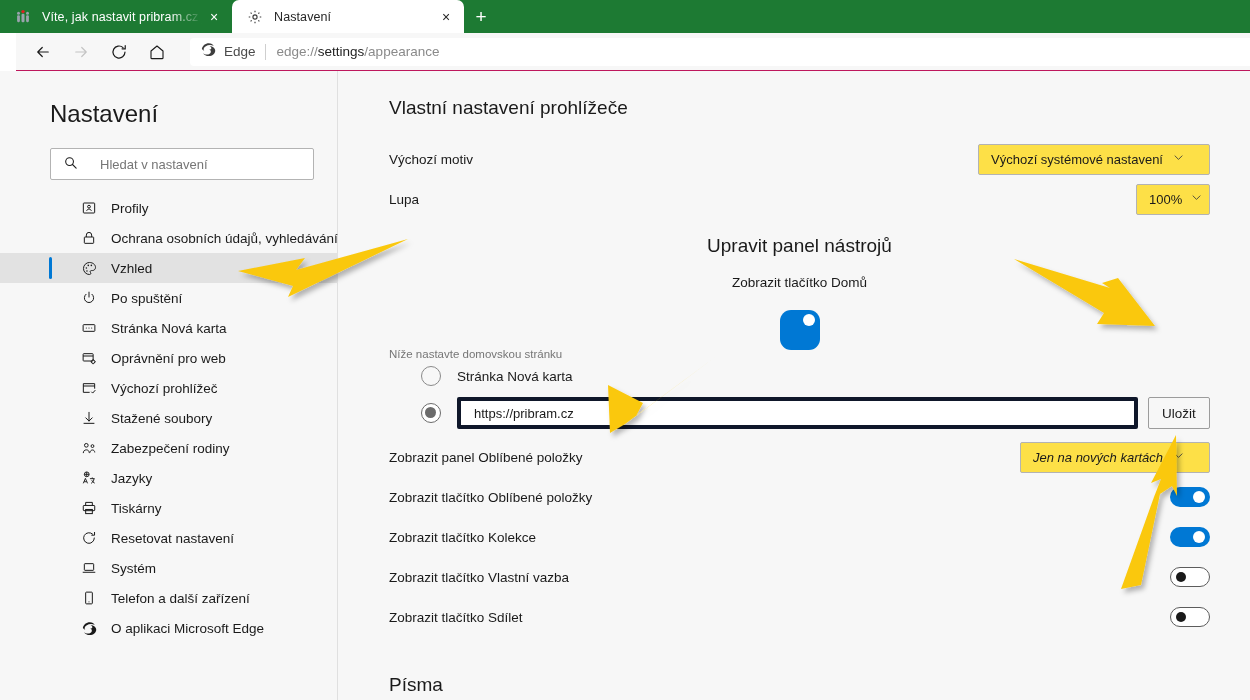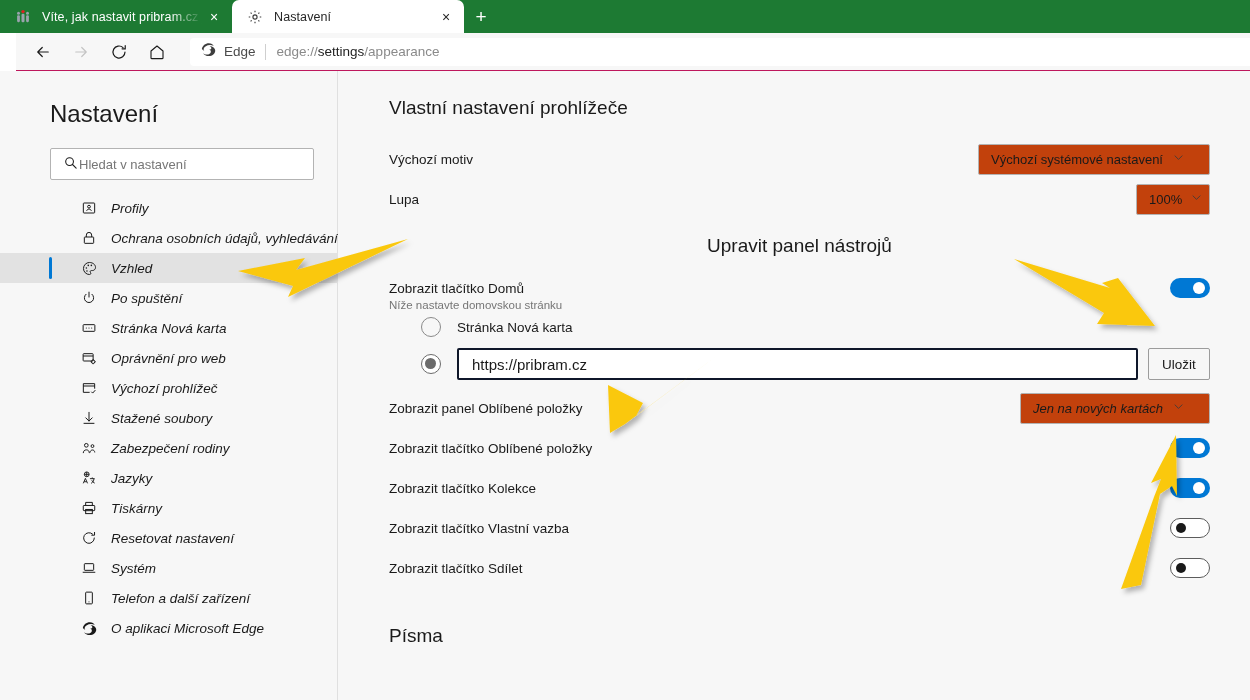--- a/index.html
+++ b/index.html
@@ -118,30 +118,29 @@
   .searchbox {
     margin-left: 50px;
     width: 264px; height: 32px;
     background: #ffffff;
     border: 1px solid #b3b3b3;
     border-radius: 2px;
     display: flex; align-items: center;
     padding-left: 12px;
     margin-bottom: 13px;
   }
-  .search-placeholder { font-size: 13px; color: #767676; margin-left: 1px; }
+  .search-placeholder { font-size: 13px; color: #767676; margin-left: 22px; }
 
   .navlist { width: 338px; }
   .navitem {
     height: 30px;
     display: flex; align-items: center;
     padding-left: 80px;
     position: relative;
     white-space: nowrap;
-    font-style: italic;
   }
   .navitem.selected { background: #e2e2e2; }
   .navitem.selected::before {
     content: ""; position: absolute; left: 49px; top: 4px;
     width: 3px; height: 22px; background: #0078d4; border-radius: 2px;
   }
   .nav-icon {
     position: absolute; left: 80px;
     width: 18px; height: 18px;
     display: flex; align-items: center; justify-content: center;
@@ -169,21 +168,21 @@
 
   .row {
     min-height: 40px;
     display: flex; align-items: center; justify-content: space-between; gap: 20px;
   }
   .row-label { font-size: 13.5px; color: #1a1a1a; }
   .row-sub { font-size: 11.5px; color: #767676; margin-top: -2px; margin-bottom: 6px; }
 
   .dropdown {
     border: 1px solid #b3b3b3;
-    background: #c2410c;
+    background: #fde047;
     border-radius: 2px;
     height: 31px;
     display: flex; align-items: center; justify-content: space-between;
     padding: 0 24px 0 12px;
     font-size: 13px; color: #1a1a1a;
     white-space: nowrap; overflow: hidden;
   }
   .dd-theme { width: 232px; }
   .dd-zoom  { width: 74px; }
   .dd-fav   { width: 190px; font-style: italic; }
@@ -213,25 +212,25 @@
     content: ""; position: absolute; left: 3px; top: 3px;
     width: 11px; height: 11px; border-radius: 50%; background: #6b6b6b;
   }
   .radio-label { font-size: 13.5px; color: #1a1a1a; margin-left: 16px; }
 
   .url-row { display: flex; align-items: center; margin-top: 11px; }
   .url-input {
     height: 32px; flex: 1 1 auto;
     margin-left: 16px;
     background: #ffffff;
-    border: 2px solid #0f172a;
+    border: 4px solid #0f172a;
     border-radius: 2px;
     display: flex; align-items: center;
     padding-left: 13px;
-    font-size: 15px; color: #1a1a1a;
+    font-size: 13px; color: #1a1a1a;
   }
   .save-btn {
     margin-left: 10px;
     width: 62px; height: 32px;
     background: #f7f7f7;
     border: 1px solid #9c9c9c;
     border-radius: 2px;
     display: flex; align-items: center; justify-content: center;
     font-size: 13.5px; color: #1a1a1a;
     flex: 0 0 62px;
@@ -523,21 +522,21 @@
           <span class="chev">
             <svg width="13" height="13" viewBox="0 0 24 24" fill="none" stroke="#3b3b3b" stroke-width="1.6" stroke-linecap="round">
                 <path d="M5.5 9l6.5 6.5L18.5 9"></path>
               </svg>
           </span>
         </div>
       </div>
 
       <div class="section-head second">Upravit panel nástrojů</div>
 
-      <div class="row" style="min-height:26px;">
+      <div class="row" style="min-height:26px;flex-direction:column;">
         <span class="row-label">Zobrazit tlačítko Domů</span>
         <div class="toggle on">
             <span class="knob"></span>
           </div>
       </div>
       <div class="row-sub">Níže nastavte domovskou stránku</div>
 
       <div class="radio-row">
         <span class="radio"></span>
         <span class="radio-label">Stránka Nová karta</span>

